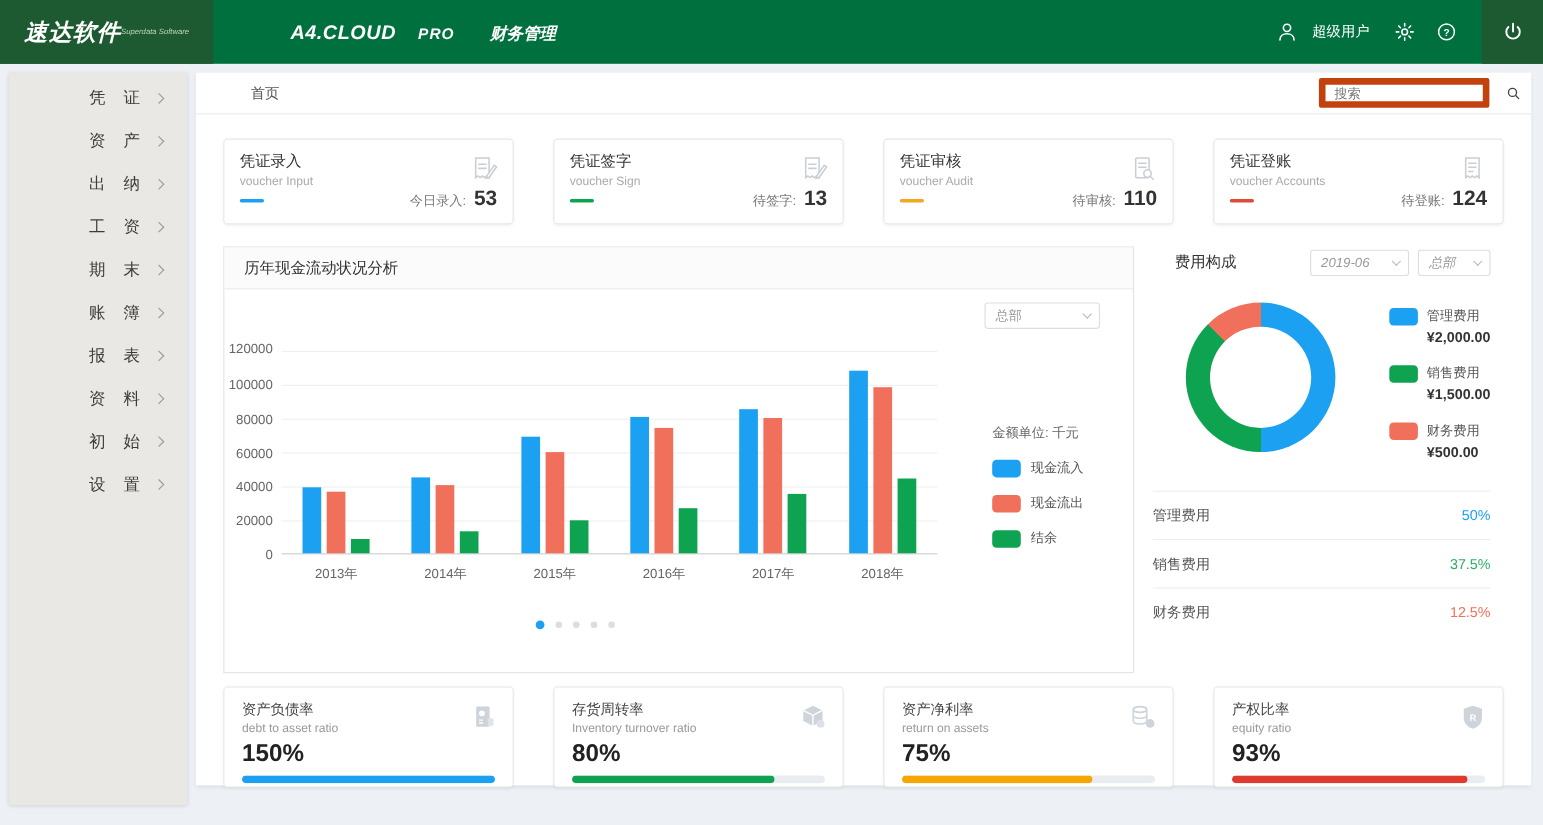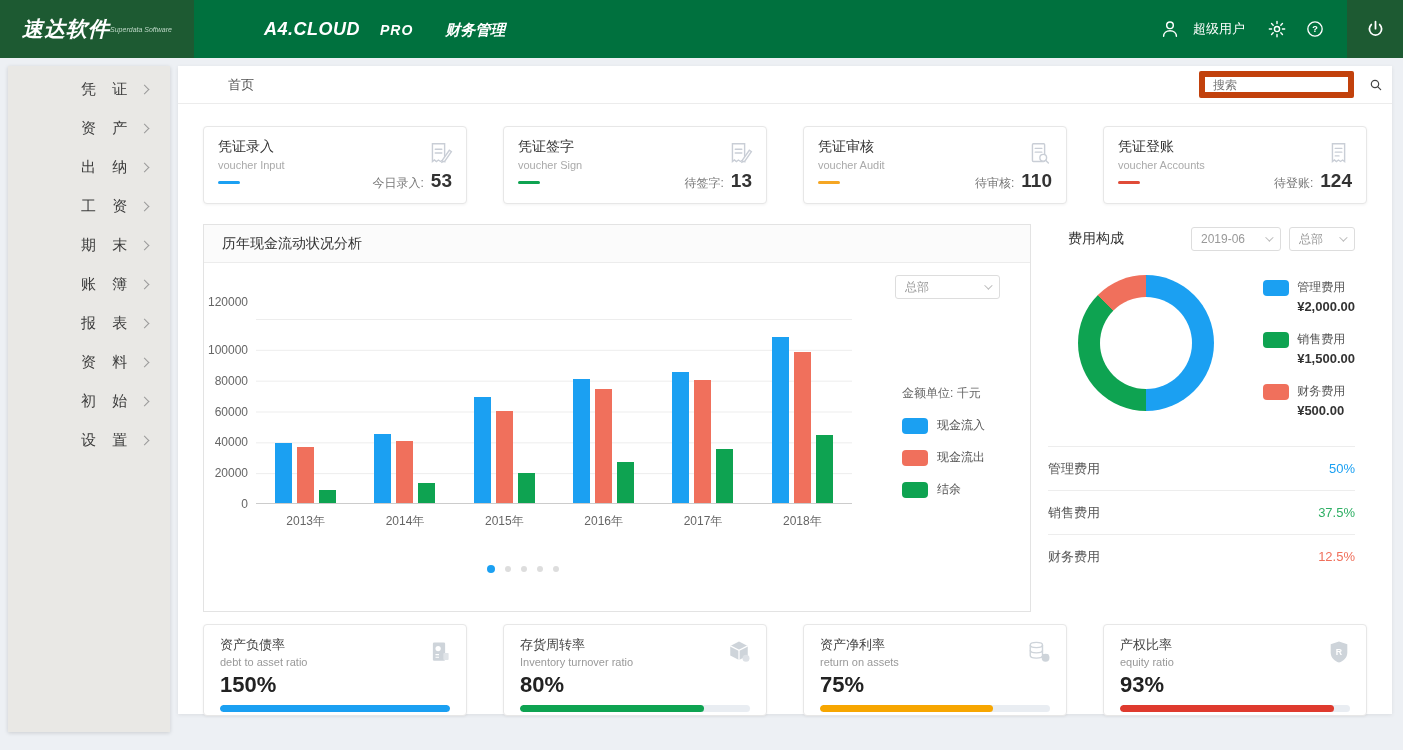--- a/index.html
+++ b/index.html
@@ -86,21 +86,21 @@
   .swatch { width:26px; height:16px; border-radius:4px; flex:none; }
   .legend-label { font-size:12px; color:#555; white-space:nowrap; }
   .dots { position:absolute; bottom:10px; left:0; right:188px; text-align:center; }
   .dot { display:inline-block; width:6px; height:6px; border-radius:50%; background:#ddd;
     margin:0 5px; vertical-align:middle; cursor:pointer; }
   .dot.active { width:8px; height:8px; background:#1ba0f2; }
   
   .expense-panel { flex:1; margin-left:9px; position:relative; padding:0 12px 0 8px; }
   .exp-header { display:flex; align-items:center; margin-top:3px; }
   .exp-title { font-size:14px; color:#333;margin-left:20px; }
-  .exp-selects { margin-left:auto; display:flex; gap:8px; }
+  .exp-selects { margin-left:auto; display:flex; gap:8px;font-style:italic; }
   .month-select { width:90px; }
   .exp-branch-select { width:66px; }
   .donut-wrap { position:relative; height:186px; }
   .donut { position:absolute; left:30px; top:24px; width:136px; height:136px; border-radius:50%; }
   .donut::after { content:""; position:absolute; left:22px; top:22px; width:92px; height:92px;
     border-radius:50%; background:#fff; }
   .donut-legend { position:absolute; right:0; top:28px; }
   .dl-item { margin-bottom:17px; cursor:pointer; }
   .dl-row { display:flex; align-items:center; gap:8px; }
   .dl-label { font-size:12px; color:#555; }
@@ -301,21 +301,21 @@
             <i class="caret-down"></i>
           </div>
           <div class="plot-wrap">
             <div class="y-axis" id="y-axis">
                 <div class="y-tick" style="bottom: 0px;">0</div>
                 <div class="y-tick" style="bottom: 30.8333px;">20000</div>
                 <div class="y-tick" style="bottom: 61.6667px;">40000</div>
                 <div class="y-tick" style="bottom: 92.5px;">60000</div>
                 <div class="y-tick" style="bottom: 123.333px;">80000</div>
                 <div class="y-tick" style="bottom: 154.167px;">100000</div>
-                <div class="y-tick" style="bottom: 202px;">120000</div>
+                <div class="y-tick" style="bottom: 187px;">120000</div>
               </div>
             <div class="plot" id="plot">
                 <div class="bar-groups">
                   <div class="bar-group">
                     <div class="bar" style="height: 60.125px; background: rgb(27, 160, 242);"></div>
                     <div class="bar" style="height: 56.2708px; background: rgb(240, 112, 92);"></div>
                     <div class="bar" style="height: 13.1042px; background: rgb(14, 163, 81);"></div>
                   </div>
                   <div class="bar-group">
                     <div class="bar" style="height: 68.6042px; background: rgb(27, 160, 242);"></div>

